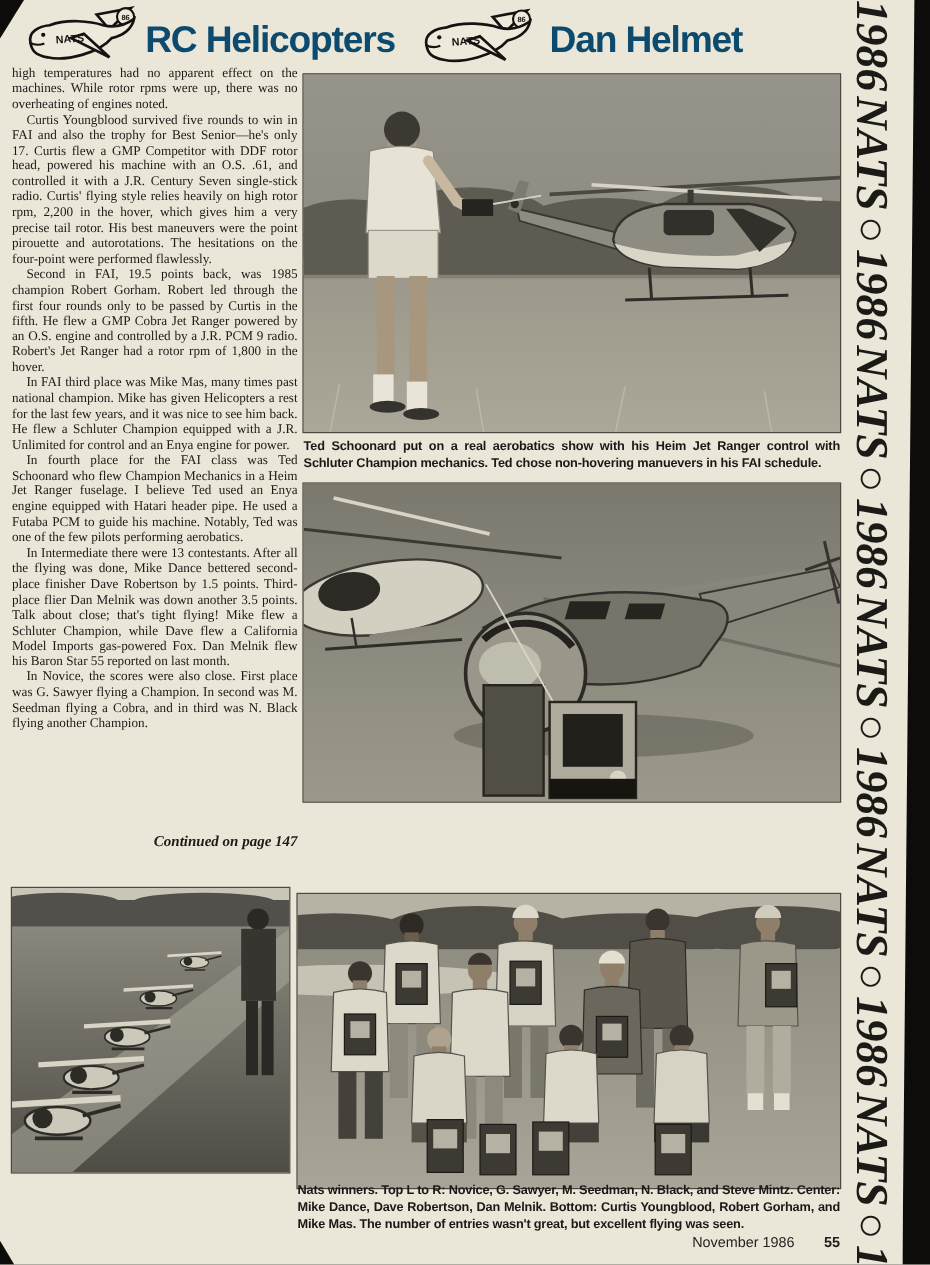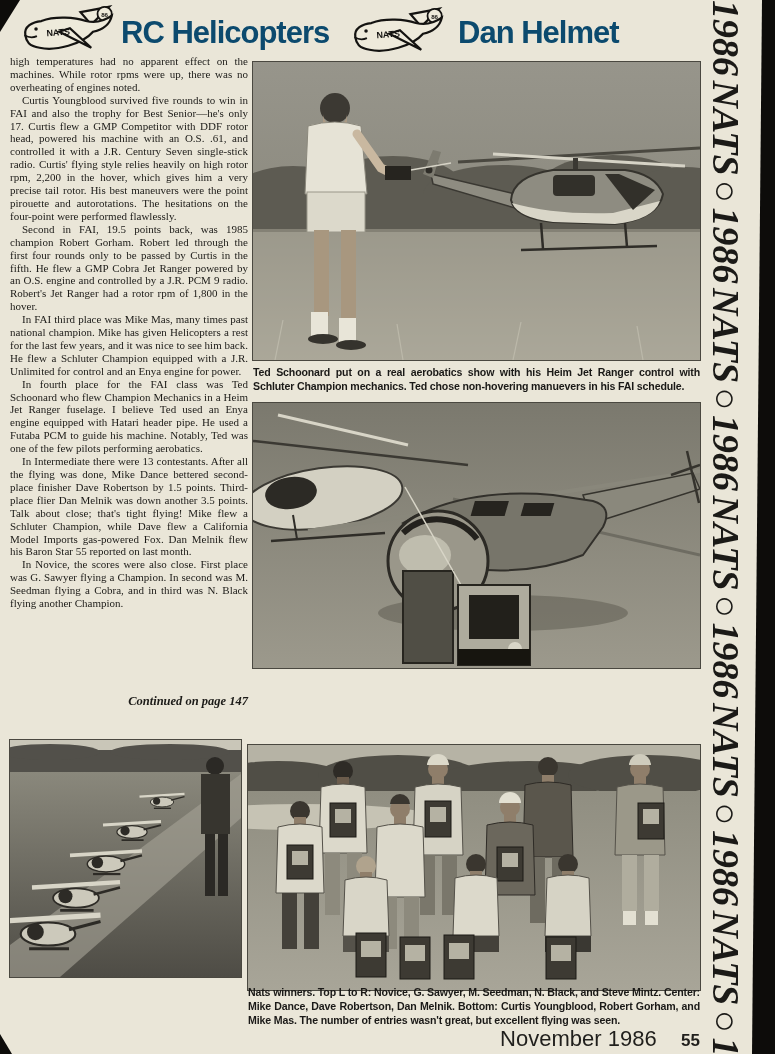--- a/index.html
+++ b/index.html
@@ -48,22 +48,22 @@
   
   .caption{position:absolute;font:700 10.6px/13.8px "Liberation Sans",sans-serif;
     color:#1a1917;text-align:justify;letter-spacing:-0.15px;}
   .cap-1{left:253px;top:366px;width:447px;}
   .cap-2{left:251px;top:672px;width:449px;}
   .cap-3{left:248px;top:986px;width:452px;}
   .cap-4{left:8px;top:981px;width:236px;font-size:11px;line-height:13.6px;}
   
   .footer{position:absolute;left:253px;top:1026px;width:447px;text-align:right;
     font-family:"Liberation Sans",sans-serif;color:#201f1c;}
-  .footer .issue{font-size:22px;font-weight:400;}
-  .footer .pagenum{font-size:17px;font-weight:700;margin-left:20px;text-align:right;}
+  .footer .issue{font-size:12px;font-weight:400;}
+  .footer .pagenum{font-size:12px;font-weight:700;margin-left:20px;text-align:right;}
 </style>
 </head>
 <body>
 
 <div class="page">
 
   <div class="corner-tl"></div>
   <div class="corner-bl"></div>
   <div class="edge-right"></div>
 

